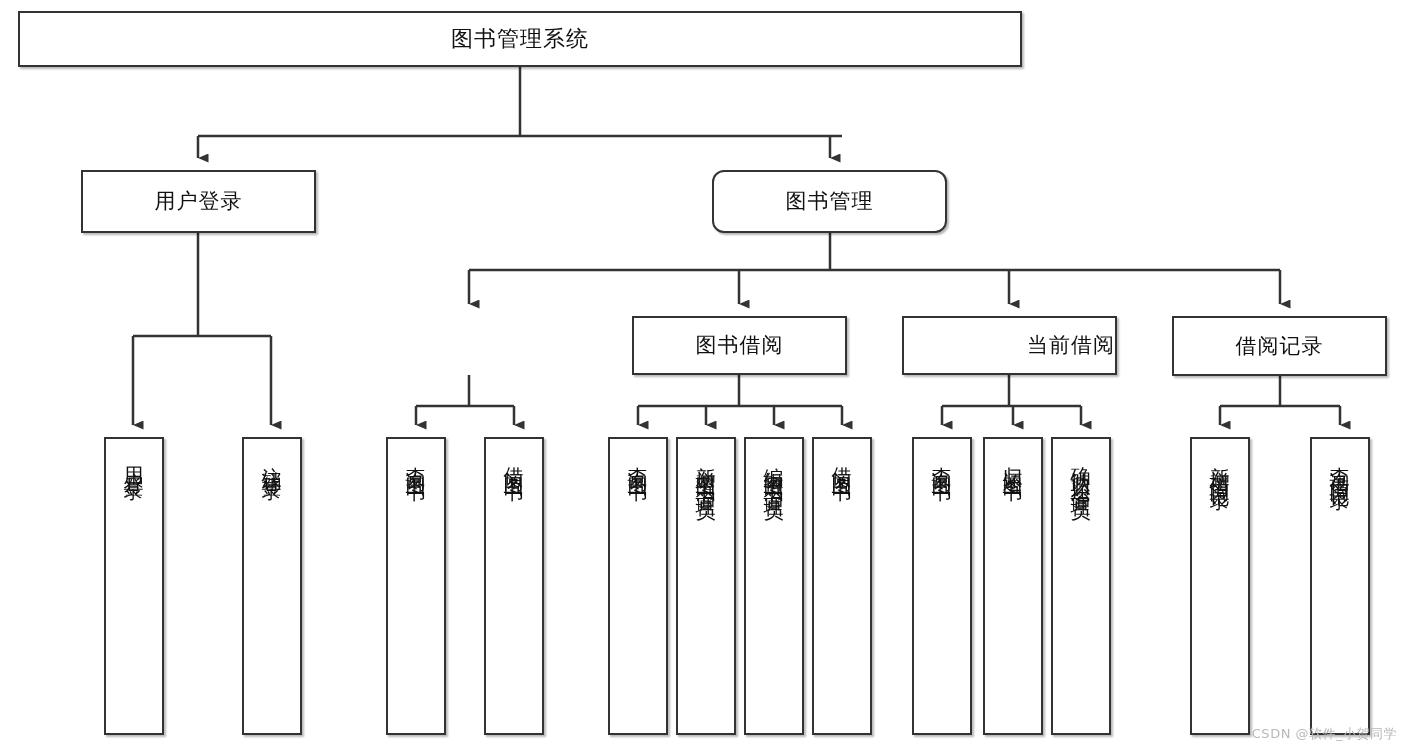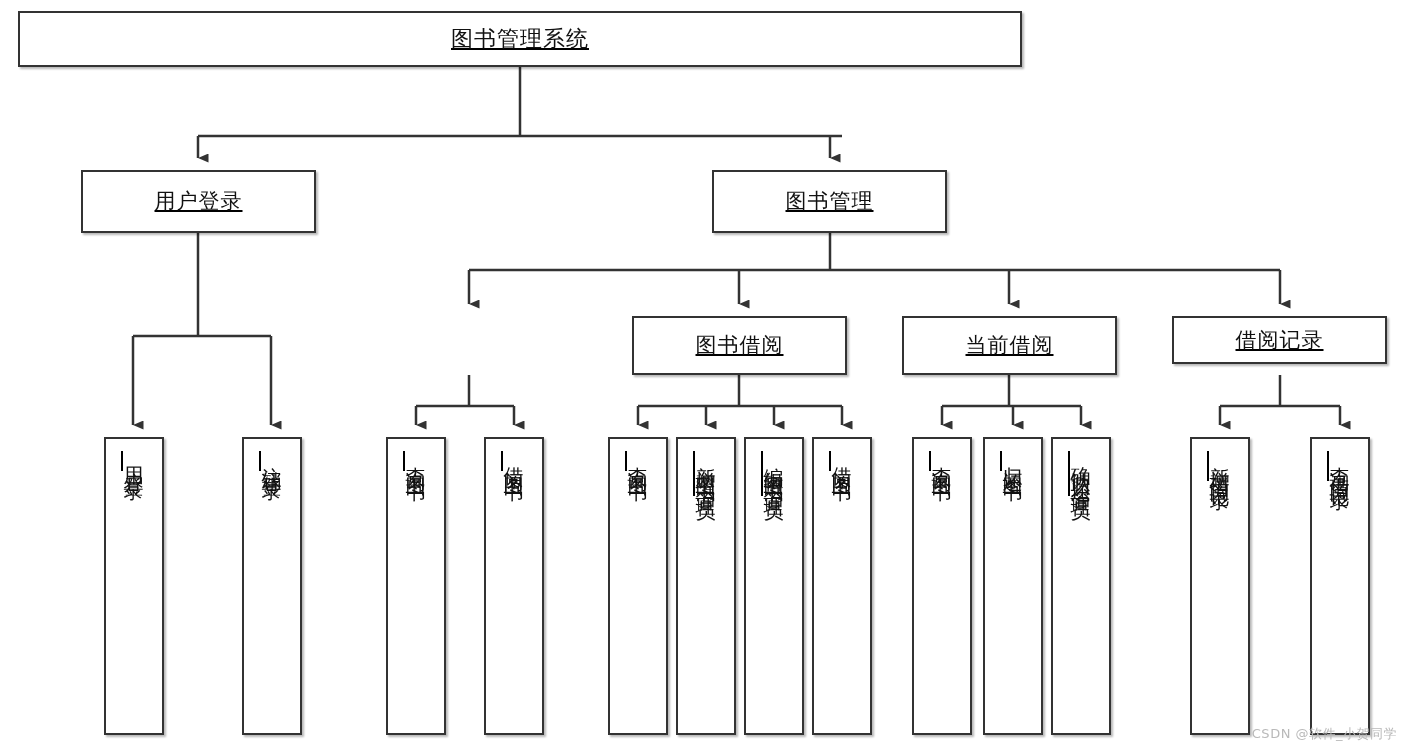--- a/index.html
+++ b/index.html
@@ -30,21 +30,20 @@
     position: absolute;
     box-sizing: border-box;
     background: #ffffff;
     border: 2.5px solid #333333;
     box-shadow: 2px 2px 2px rgba(0,0,0,0.28);
     display: flex;
     align-items: center;
     justify-content: center;
     color: #000000;
     z-index: 2;
-    text-decoration: underline;
   }
   .node .label {
     font-size: 21px;
     line-height: 1.15;
     letter-spacing: 1px;
     white-space: nowrap;
     color: #111111;
   }
   .node.leaf {
     align-items: flex-start;
@@ -127,31 +126,31 @@
     </g>
   </svg>
 
   <div class="node root" style="left:18px; top:11px; width:1004px; height:56px;">
     <span class="label">图书管理系统</span>
   </div>
 
   <div class="node" style="left:81px; top:170px; width:235px; height:63px;">
     <span class="label">用户登录</span>
   </div>
-  <div class="node" style="left:712px; top:170px; width:235px; height:63px;">
+  <div class="node" style="left:712px; top:170px; width:235px; height:63px;border-radius:12px;">
     <span class="label">图书管理</span>
   </div>
 
   <div class="node" style="left:632px; top:316px; width:215px; height:59px;">
     <span class="label">图书借阅</span>
   </div>
-  <div class="node" style="left:902px; top:316px; width:215px; height:59px;">
+  <div class="node" style="left:902px; top:316px; width:215px; height:59px;justify-content:flex-end;">
     <span class="label">当前借阅</span>
   </div>
-  <div class="node" style="left:1172px; top:316px; width:215px; height:48px;">
+  <div class="node" style="left:1172px; top:316px; width:215px; height:60px;">
     <span class="label">借阅记录</span>
   </div>
 
   <div class="node leaf" style="left:104px; top:437px; width:60px; height:298px;">
     <span class="label">用户登录</span>
   </div>
   <div class="node leaf" style="left:242px; top:437px; width:60px; height:298px;">
     <span class="label">注销登录</span>
   </div>
   <div class="node leaf" style="left:386px; top:437px; width:60px; height:298px;">

